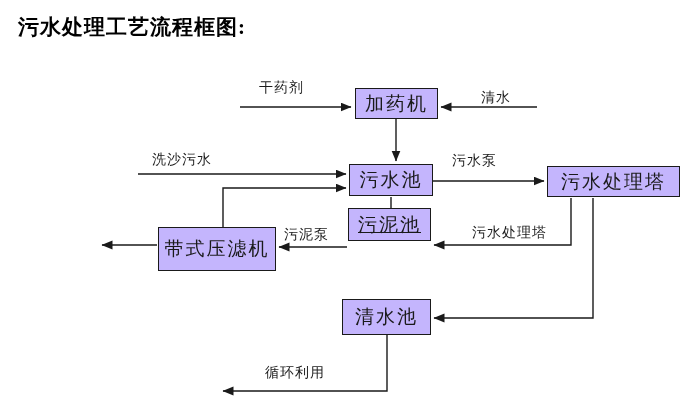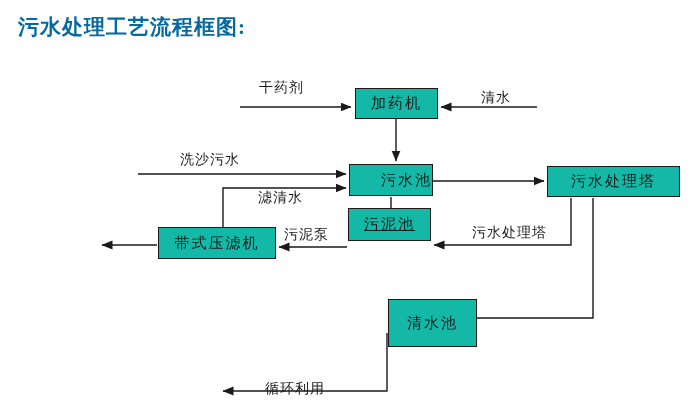--- a/index.html
+++ b/index.html
@@ -23,59 +23,59 @@
     width: 700px;
     height: 420px;
   }
   .page-title {
     position: absolute;
     left: 18px;
     top: 13px;
     font-size: 21px;
     font-weight: bold;
     letter-spacing: 1px;
-    color: #0369a1;
+    color: #000000;
     white-space: nowrap;
   }
   .node {
     position: absolute;
     box-sizing: border-box;
     border: 1.5px solid #1a1a1a;
-    background: #14b8a6;
+    background: #c4b5fd;
     display: flex;
     align-items: center;
     justify-content: center;
-    font-size: 15px;
+    font-size: 19px;
     letter-spacing: 2px;
     white-space: nowrap;
     z-index: 2;
   }
   .flow-label {
     position: absolute;
     font-size: 14px;
     letter-spacing: 1px;
     white-space: nowrap;
     z-index: 2;
   }
   #node-dosing       { left: 355px; top:  88px; width:  83px; height: 31px; }
-  #node-sewage-pool  { left: 349px; top: 164px; width:  84px; height: 32px; justify-content: flex-end; }
+  #node-sewage-pool  { left: 349px; top: 164px; width:  84px; height: 32px; }
   #node-tower        { left: 547px; top: 166px; width: 133px; height: 31px; }
   #node-sludge-pool  { left: 348px; top: 208px; width:  83px; height: 33px; text-decoration: underline; }
-  #node-belt-press   { left: 158px; top: 227px; width: 118px; height: 32px; }
-  #node-clean-pool   { left: 342px; top: 299px; width:  89px; height: 48px; margin-left: 46px; }
+  #node-belt-press   { left: 158px; top: 227px; width: 118px; height: 44px; }
+  #node-clean-pool   { left: 342px; top: 299px; width:  89px; height: 36px; }
 
   #label-dry-chemical { left: 259px; top:  79px; }
   #label-clean-water  { left: 481px; top:  89px; }
-  #label-sand-sewage  { left: 180px; top: 151px; }
+  #label-sand-sewage  { left: 152px; top: 151px; }
   #label-sewage-pump  { left: 452px; top: 152px; }
   #label-filtered     { left: 258px; top: 189px; }
   #label-sludge-pump  { left: 284px; top: 226px; }
   #label-bottom       { left: 472px; top: 224px; }
   #label-mud-cake     { left: 18px;  top: 223px; }
-  #label-recycle      { left: 265px; top: 364px; margin-top: 16px; }
+  #label-recycle      { left: 265px; top: 364px; }
 
   .edge {
     fill: none;
     stroke: #1a1a1a;
     stroke-width: 1.4;
   }
 </style>
 </head>
 <body>
 
@@ -119,18 +119,18 @@
   <div class="node" id="node-belt-press">
     <span>带式压滤机</span>
   </div>
   <div class="node" id="node-clean-pool">
     <span>清水池</span>
   </div>
 
   <div class="flow-label" id="label-dry-chemical">干药剂</div>
   <div class="flow-label" id="label-clean-water">清水</div>
   <div class="flow-label" id="label-sand-sewage">洗沙污水</div>
-  <div class="flow-label" id="label-filtered">滤清水</div>
+  <div class="flow-label" id="label-sewage-pump">污水泵</div>
   <div class="flow-label" id="label-sludge-pump">污泥泵</div>
   <div class="flow-label" id="label-bottom">污水处理塔</div>
   <div class="flow-label" id="label-recycle">循环利用</div>
 
 </div>
 
 </body></html>

